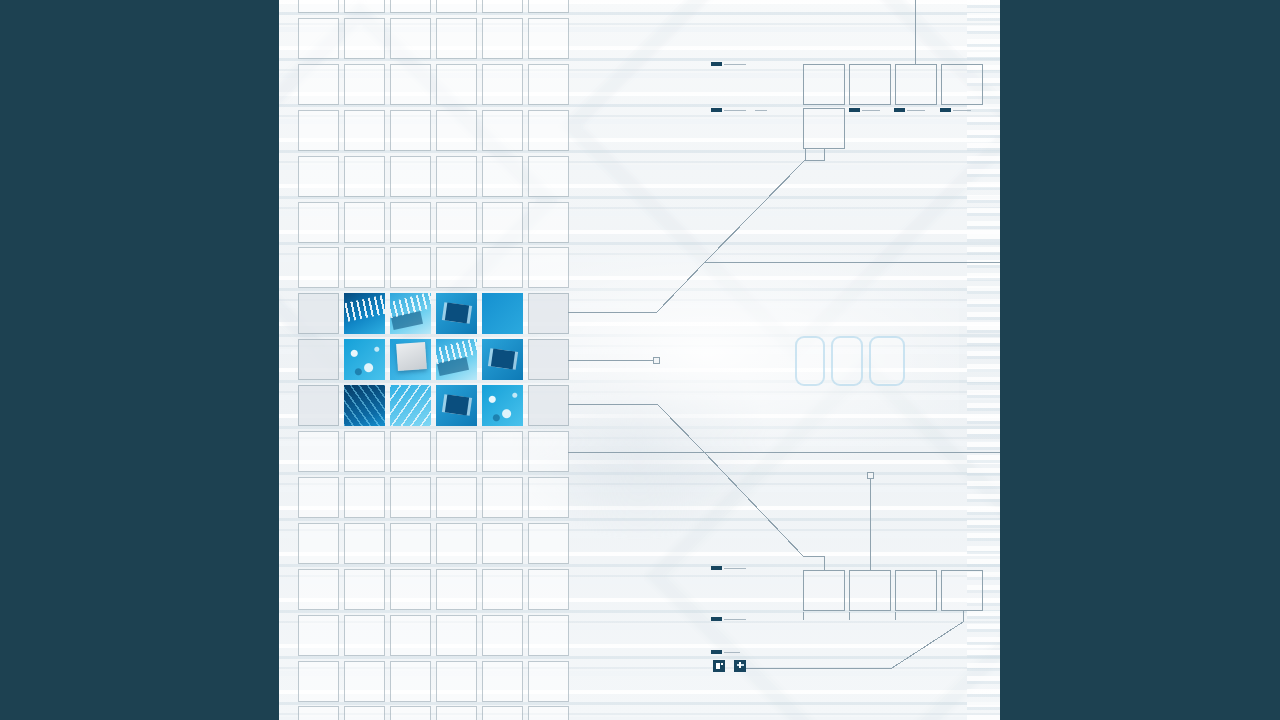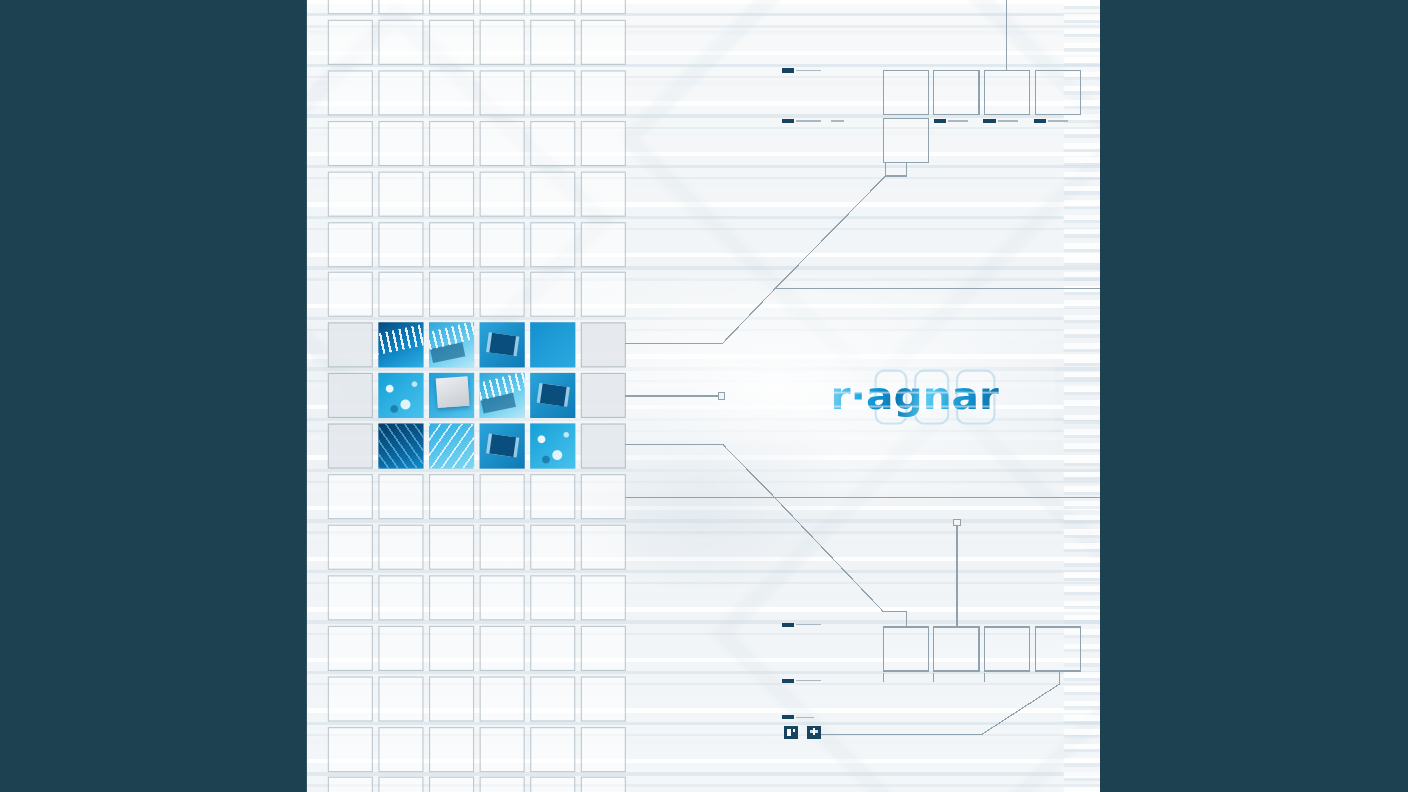--- a/index.html
+++ b/index.html
@@ -295,17 +295,14 @@
         <rect x="455" y="660" width="12" height="12" fill="#17455f"></rect>
         <rect x="457.5" y="664" width="7" height="2" fill="#cfe4ef"></rect>
         <rect x="460" y="662" width="2" height="6" fill="#ffffff"></rect>
       </g>
     </svg>
 
     <div class="ghost g1"></div>
     <div class="ghost g2"></div>
     <div class="ghost g3"></div>
 
-    <div class="logo">
-      <span class="logo-text">r·agnar</span>
-    </div>
   </div>
 </div>
 
 </body></html>

